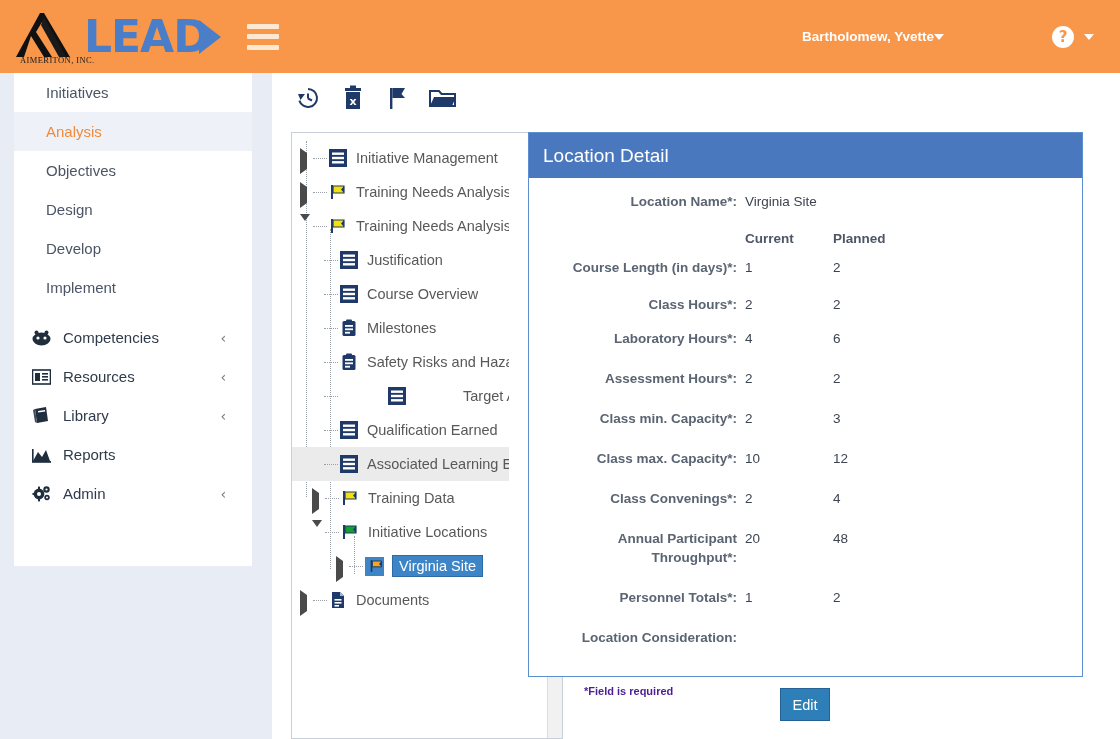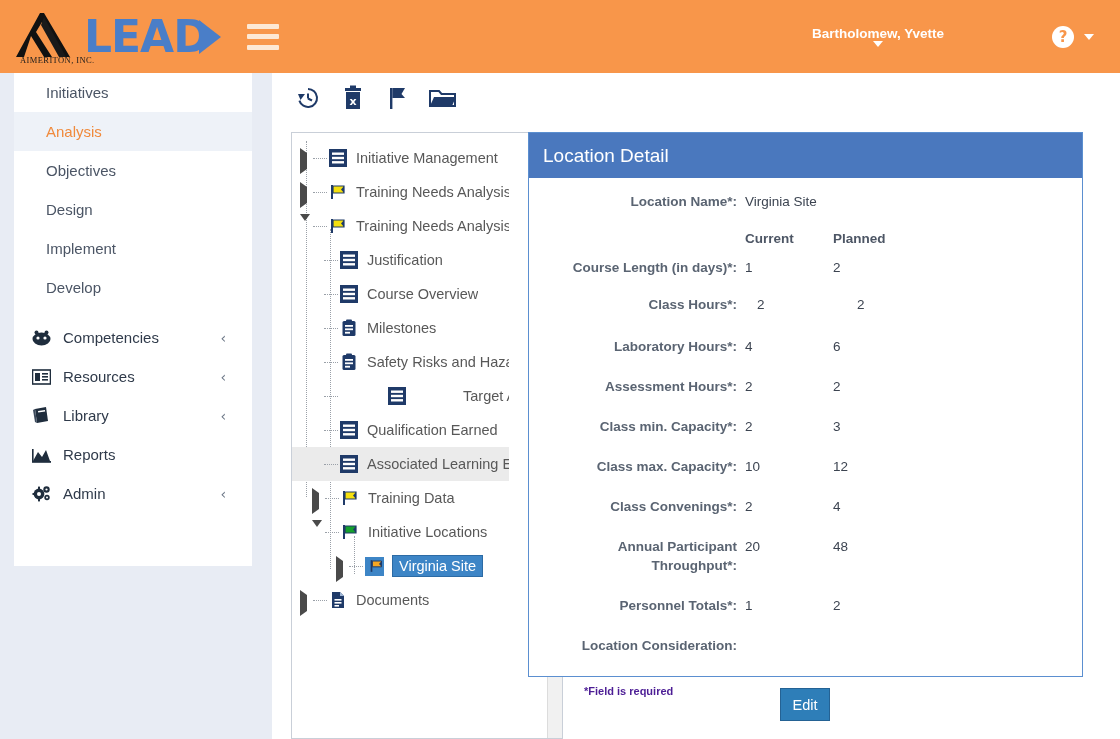--- a/index.html
+++ b/index.html
@@ -46,21 +46,21 @@
     cursor: pointer;
   }
   #hamburger span { display:block; height: 5px; background: #fde8d4; border-radius: 1px; }
 
   #topbar-right {
     margin-left: auto; display: flex; align-items: center;
     padding-right: 26px;
   }
   #user-menu {
     display: flex; align-items: center; gap: 0;
-    color: #fff; font-weight: 700; font-size: 13.5px; cursor: pointer; flex-direction: column;
+    color: #fff; font-weight: 700; font-size: 13.5px; cursor: pointer;
   }
   .caret-down {
     width: 0; height: 0;
     border-left: 5px solid transparent; border-right: 5px solid transparent;
     border-top: 6px solid #fff;
   }
   #help-menu { display: flex; align-items: center; gap: 10px; margin-left: 108px; cursor: pointer; }
   .help-circle {
     width: 22px; height: 22px; border-radius: 50%;
     background: #fff; color: #f8964a;
@@ -231,24 +231,24 @@
   <div class="nav-item active">
     <span>Analysis</span>
   </div>
   <div class="nav-item">
     <span>Objectives</span>
   </div>
   <div class="nav-item">
     <span>Design</span>
   </div>
   <div class="nav-item">
+    <span>Develop</span>
+  </div>
+  <div class="nav-item">
     <span>Implement</span>
-  </div>
-  <div class="nav-item">
-    <span>Develop</span>
   </div>
 
   <div class="nav-spacer"></div>
 
   <div class="nav-item with-icon">
     <span class="nav-icon">
       <svg width="19" height="16" viewBox="0 0 19 16">
           <ellipse cx="9.5" cy="9" rx="9" ry="6.5" fill="#1f2d3d"></ellipse>
           <circle cx="6" cy="8" r="1.6" fill="#fff"></circle>
           <circle cx="13" cy="8" r="1.6" fill="#fff"></circle>
@@ -563,21 +563,21 @@
         <div class="flabel"></div>
         <div class="fcur colhdr">Current</div>
         <div class="fplan colhdr">Planned</div>
       </div>
 
       <div class="frow">
         <div class="flabel">Course Length (in days)*:</div>
         <div class="fcur">1</div>
         <div class="fplan">2</div>
       </div>
-      <div class="frow" style="margin-bottom:23px;gap:12px;">
+      <div class="frow" style="margin-bottom:15px;">
         <div class="flabel">Class Hours*:</div>
         <div class="fcur">2</div>
         <div class="fplan">2</div>
       </div>
       <div class="frow" style="margin-bottom:21px;">
         <div class="flabel">Laboratory Hours*:</div>
         <div class="fcur">4</div>
         <div class="fplan">6</div>
       </div>
       <div class="frow" style="margin-bottom:21px;">

